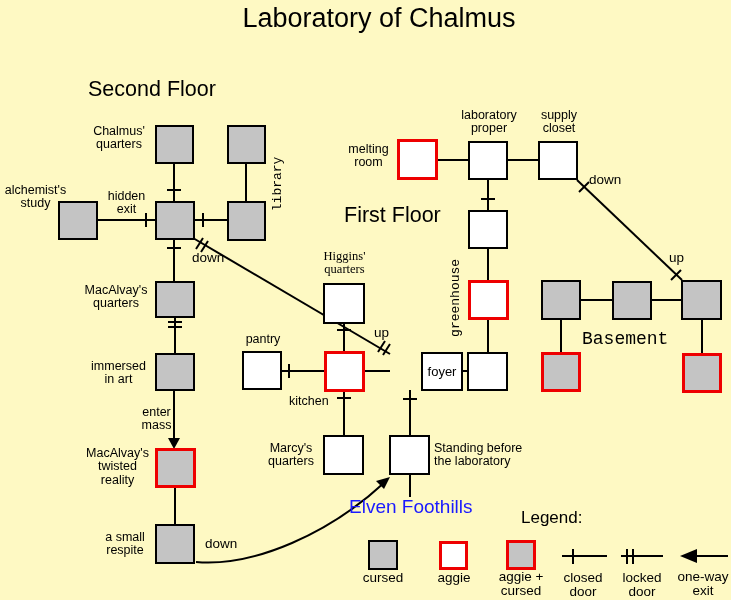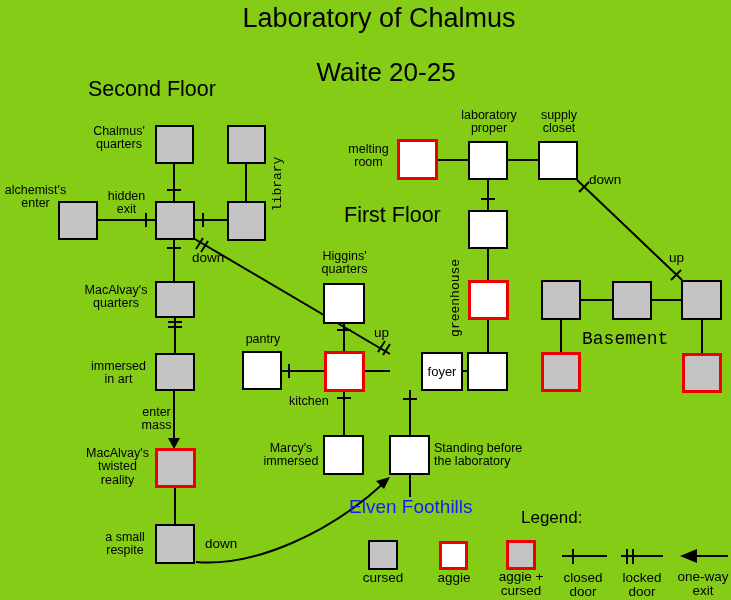--- a/index.html
+++ b/index.html
@@ -1,16 +1,16 @@
 <!DOCTYPE html>
 <html><head>
 <meta charset="utf-8">
 <style>
   html,body{margin:0;padding:0;background:#fff;}
-  #stage{position:relative;width:731px;height:600px;background:#84cc16;overflow:hidden;
+  #stage{position:relative;width:731px;height:600px;background:#fef9c3;overflow:hidden;
          font-family:"Liberation Sans",sans-serif;color:#000;}
   #edges{position:absolute;left:0;top:0;z-index:1;}
   .room{position:absolute;box-sizing:border-box;background:#fff;border:2.5px solid #000;z-index:2;
         display:flex;align-items:center;justify-content:center;}
   .room.cursed{background:#c4c4c4;}
   .room.aggie{border:3px solid #ee0000;}
   .room.aggiecursed{border:3px solid #ee0000;background:#c4c4c4;}
   .lbl{position:absolute;z-index:3;font-size:12.5px;line-height:1.06;white-space:pre-line;}
   .c{text-align:center;}
   .big{font-size:27px;}
@@ -84,21 +84,20 @@
       <path d="M692,556 H728"></path>
     </g>
     <g fill="#000" stroke="none">
       <polygon points="168,438 180,438 174,449"></polygon>
       <polygon points="390,477 384,489 376,481"></polygon>
       <polygon points="680,556 697,549 697,563"></polygon>
     </g>
   </svg>
 
   <div class="lbl big c" style="left:179px;top:4px;width:400px;">Laboratory of Chalmus</div>
-  <div class="lbl sub c" style="left:186px;top:59px;width:400px;">Waite 20-25</div>
   <div class="lbl head" style="left:88px;top:78px;">Second Floor</div>
   <div class="lbl head" style="left:344px;top:204px;">First Floor</div>
   <div class="lbl head-sm" style="left:582px;top:330px;">Basement</div>
   <div class="lbl blue" style="left:349px;top:497px;">Elven Foothills</div>
 
   <div class="room cursed" style="left:155px;top:125px;width:39px;height:39px;"></div>
   <div class="room cursed" style="left:227px;top:125px;width:39px;height:39px;"></div>
   <div class="room cursed" style="left:155px;top:201px;width:40px;height:39px;"></div>
   <div class="room cursed" style="left:227px;top:201px;width:39px;height:40px;"></div>
   <div class="room cursed" style="left:58px;top:201px;width:40px;height:39px;"></div>
@@ -125,21 +124,21 @@
   <div class="room cursed" style="left:541px;top:280px;width:40px;height:40px;"></div>
   <div class="room cursed" style="left:612px;top:281px;width:40px;height:39px;"></div>
   <div class="room cursed" style="left:681px;top:280px;width:41px;height:40px;"></div>
   <div class="room aggiecursed" style="left:541px;top:352px;width:40px;height:40px;"></div>
   <div class="room aggiecursed" style="left:682px;top:353px;width:40px;height:40px;"></div>
 
   <div class="lbl c" style="left:85px;top:125px;width:68px;">Chalmus'
 quarters</div>
   <div class="lbl vlabel c" style="left:233px;top:177px;width:90px;">library</div>
   <div class="lbl c" style="left:0px;top:184px;width:71px;">alchemist's
-enter</div>
+study</div>
   <div class="lbl c" style="left:96px;top:190px;width:61px;">hidden
 exit</div>
   <div class="lbl c" style="left:79px;top:284px;width:74px;">MacAlvay's
 quarters</div>
   <div class="lbl c" style="left:82px;top:360px;width:73px;">immersed
 in art</div>
   <div class="lbl c" style="left:126px;top:406px;width:61px;">enter
 mass</div>
   <div class="lbl c" style="left:80px;top:447px;width:75px;">MacAlvay's
 twisted
@@ -151,26 +150,26 @@
   <div class="lbl edge-lbl" style="left:205px;top:537px;">down</div>
   <div class="lbl c" style="left:341px;top:143px;width:55px;">melting
 room</div>
   <div class="lbl c" style="left:519px;top:109px;width:80px;">supply
 closet</div>
   <div class="lbl c" style="left:449px;top:109px;width:80px;">laboratory
 proper</div>
   <div class="lbl edge-lbl" style="left:589px;top:173px;">down</div>
   <div class="lbl edge-lbl" style="left:669px;top:251px;">up</div>
   <div class="lbl vlabel c" style="left:411px;top:291px;width:90px;">greenhouse</div>
-  <div class="lbl c" style="left:304px;top:250px;width:81px;">Higgins'
+  <div class="lbl c" style="left:304px;top:250px;width:81px;font-family:Liberation Serif, serif;">Higgins'
 quarters</div>
   <div class="lbl c" style="left:233px;top:333px;width:60px;">pantry</div>
   <div class="lbl" style="left:289px;top:395px;">kitchen</div>
   <div class="lbl c" style="left:258px;top:442px;width:66px;">Marcy's
-immersed</div>
+quarters</div>
   <div class="lbl" style="left:434px;top:442px;">Standing before
 the laboratory</div>
 
   <div class="lbl legend-title" style="left:521px;top:509px;">Legend:</div>
   <div class="room cursed" style="left:368px;top:540px;width:30px;height:30px;"></div>
   <div class="room aggie" style="left:439px;top:541px;width:29px;height:29px;"></div>
   <div class="room aggiecursed" style="left:506px;top:540px;width:30px;height:30px;"></div>
   <div class="lbl c" style="left:353px;top:571px;width:60px;font-size:13.5px;">cursed</div>
   <div class="lbl c" style="left:424px;top:571px;width:60px;font-size:13.5px;">aggie</div>
   <div class="lbl c" style="left:486px;top:570px;width:70px;font-size:13.5px;">aggie +

